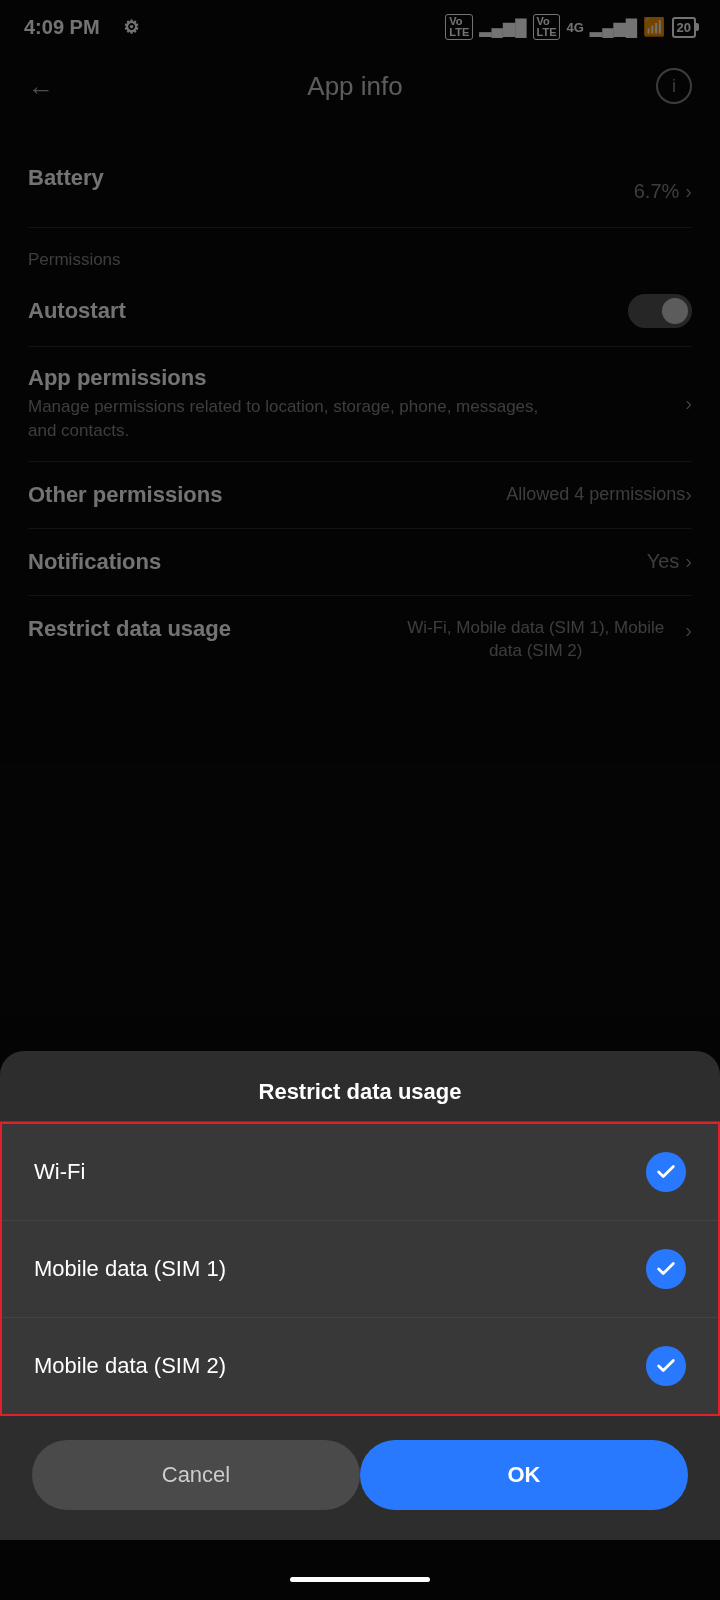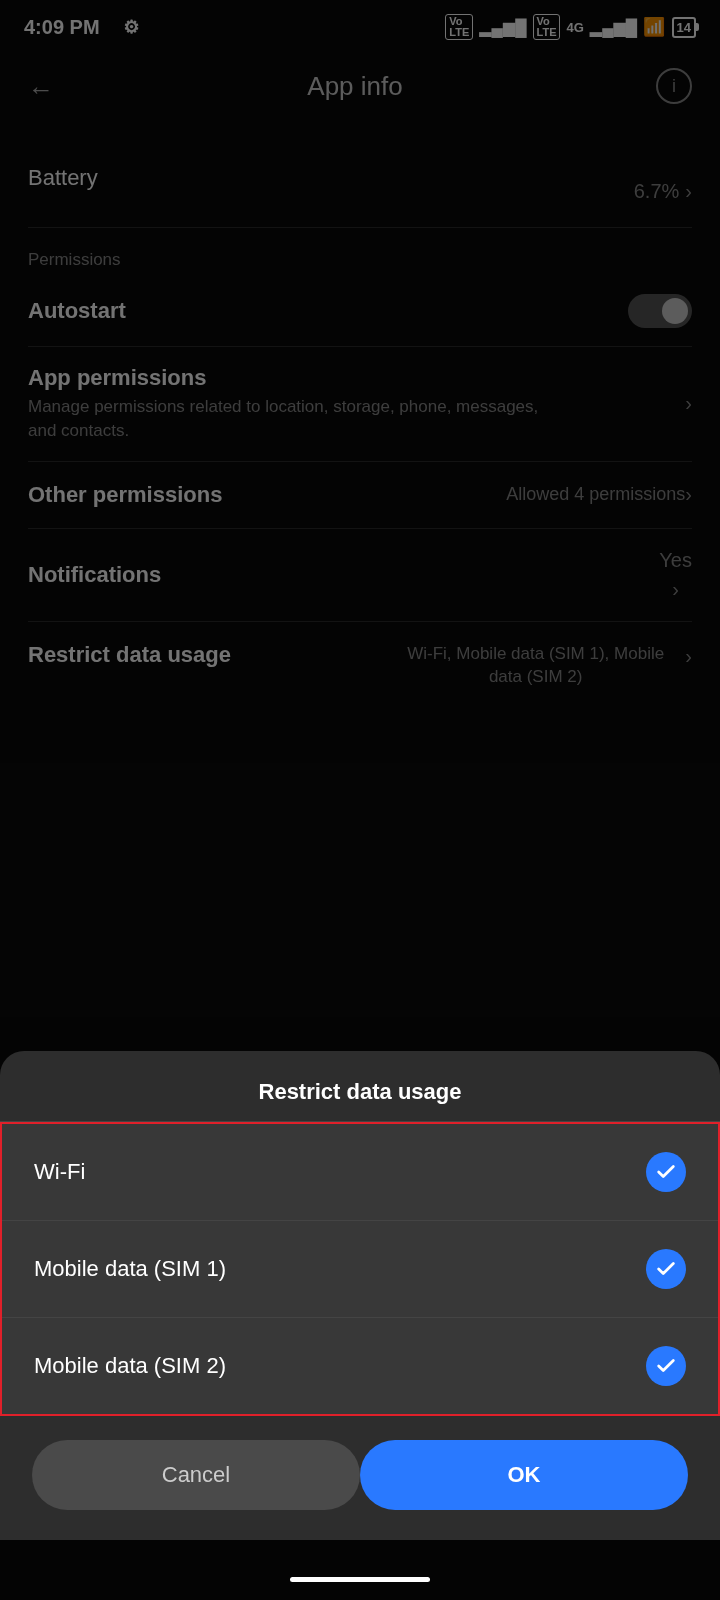--- a/index.html
+++ b/index.html
@@ -98,21 +98,21 @@
     
     .battery-row {
       display: flex;
       align-items: center;
       justify-content: space-between;
       padding: 24px 0;
       border-bottom: 1px solid #2a2a2a;
     }
     .battery-label {
       font-size: 22px;
-      font-weight: 400;
+      font-weight: 700;
       color: #fff;
     }
     .battery-value {
       display: flex;
       align-items: center;
       gap: 6px;
       font-size: 20px;
       color: #888;
       margin-top: 28px;
     }
@@ -216,21 +216,20 @@
       font-size: 22px;
       font-weight: 600;
       color: #fff;
     }
     .notif-value {
       display: flex;
       align-items: center;
       gap: 6px;
       font-size: 20px;
       color: #888;
-      flex-direction: column;
     }
 
     
     .restrict-data-row {
       display: flex;
       align-items: flex-start;
       justify-content: space-between;
       padding: 20px 0;
       cursor: pointer;
     }
@@ -380,21 +379,21 @@
     <span style="font-size:18px;">⚙</span>
   </div>
   <div class="status-right">
     <div class="volt-badge">Vo<br>LTE</div>
     <span>▂▄▆█</span>
     <div class="volt-badge">Vo<br>LTE</div>
     <span style="font-size:13px;font-weight:bold;">4G</span>
     <span>▂▄▆█</span>
     <span style="font-size:18px;">📶</span>
     <div class="battery-icon">
-      <span>14</span>
+      <span>20</span>
     </div>
   </div>
 </div>
 
 <div class="top-bar">
   <span class="back-btn">←</span>
   <span class="page-title">App info</span>
   <div class="info-btn">
     <span>i</span>
   </div>

